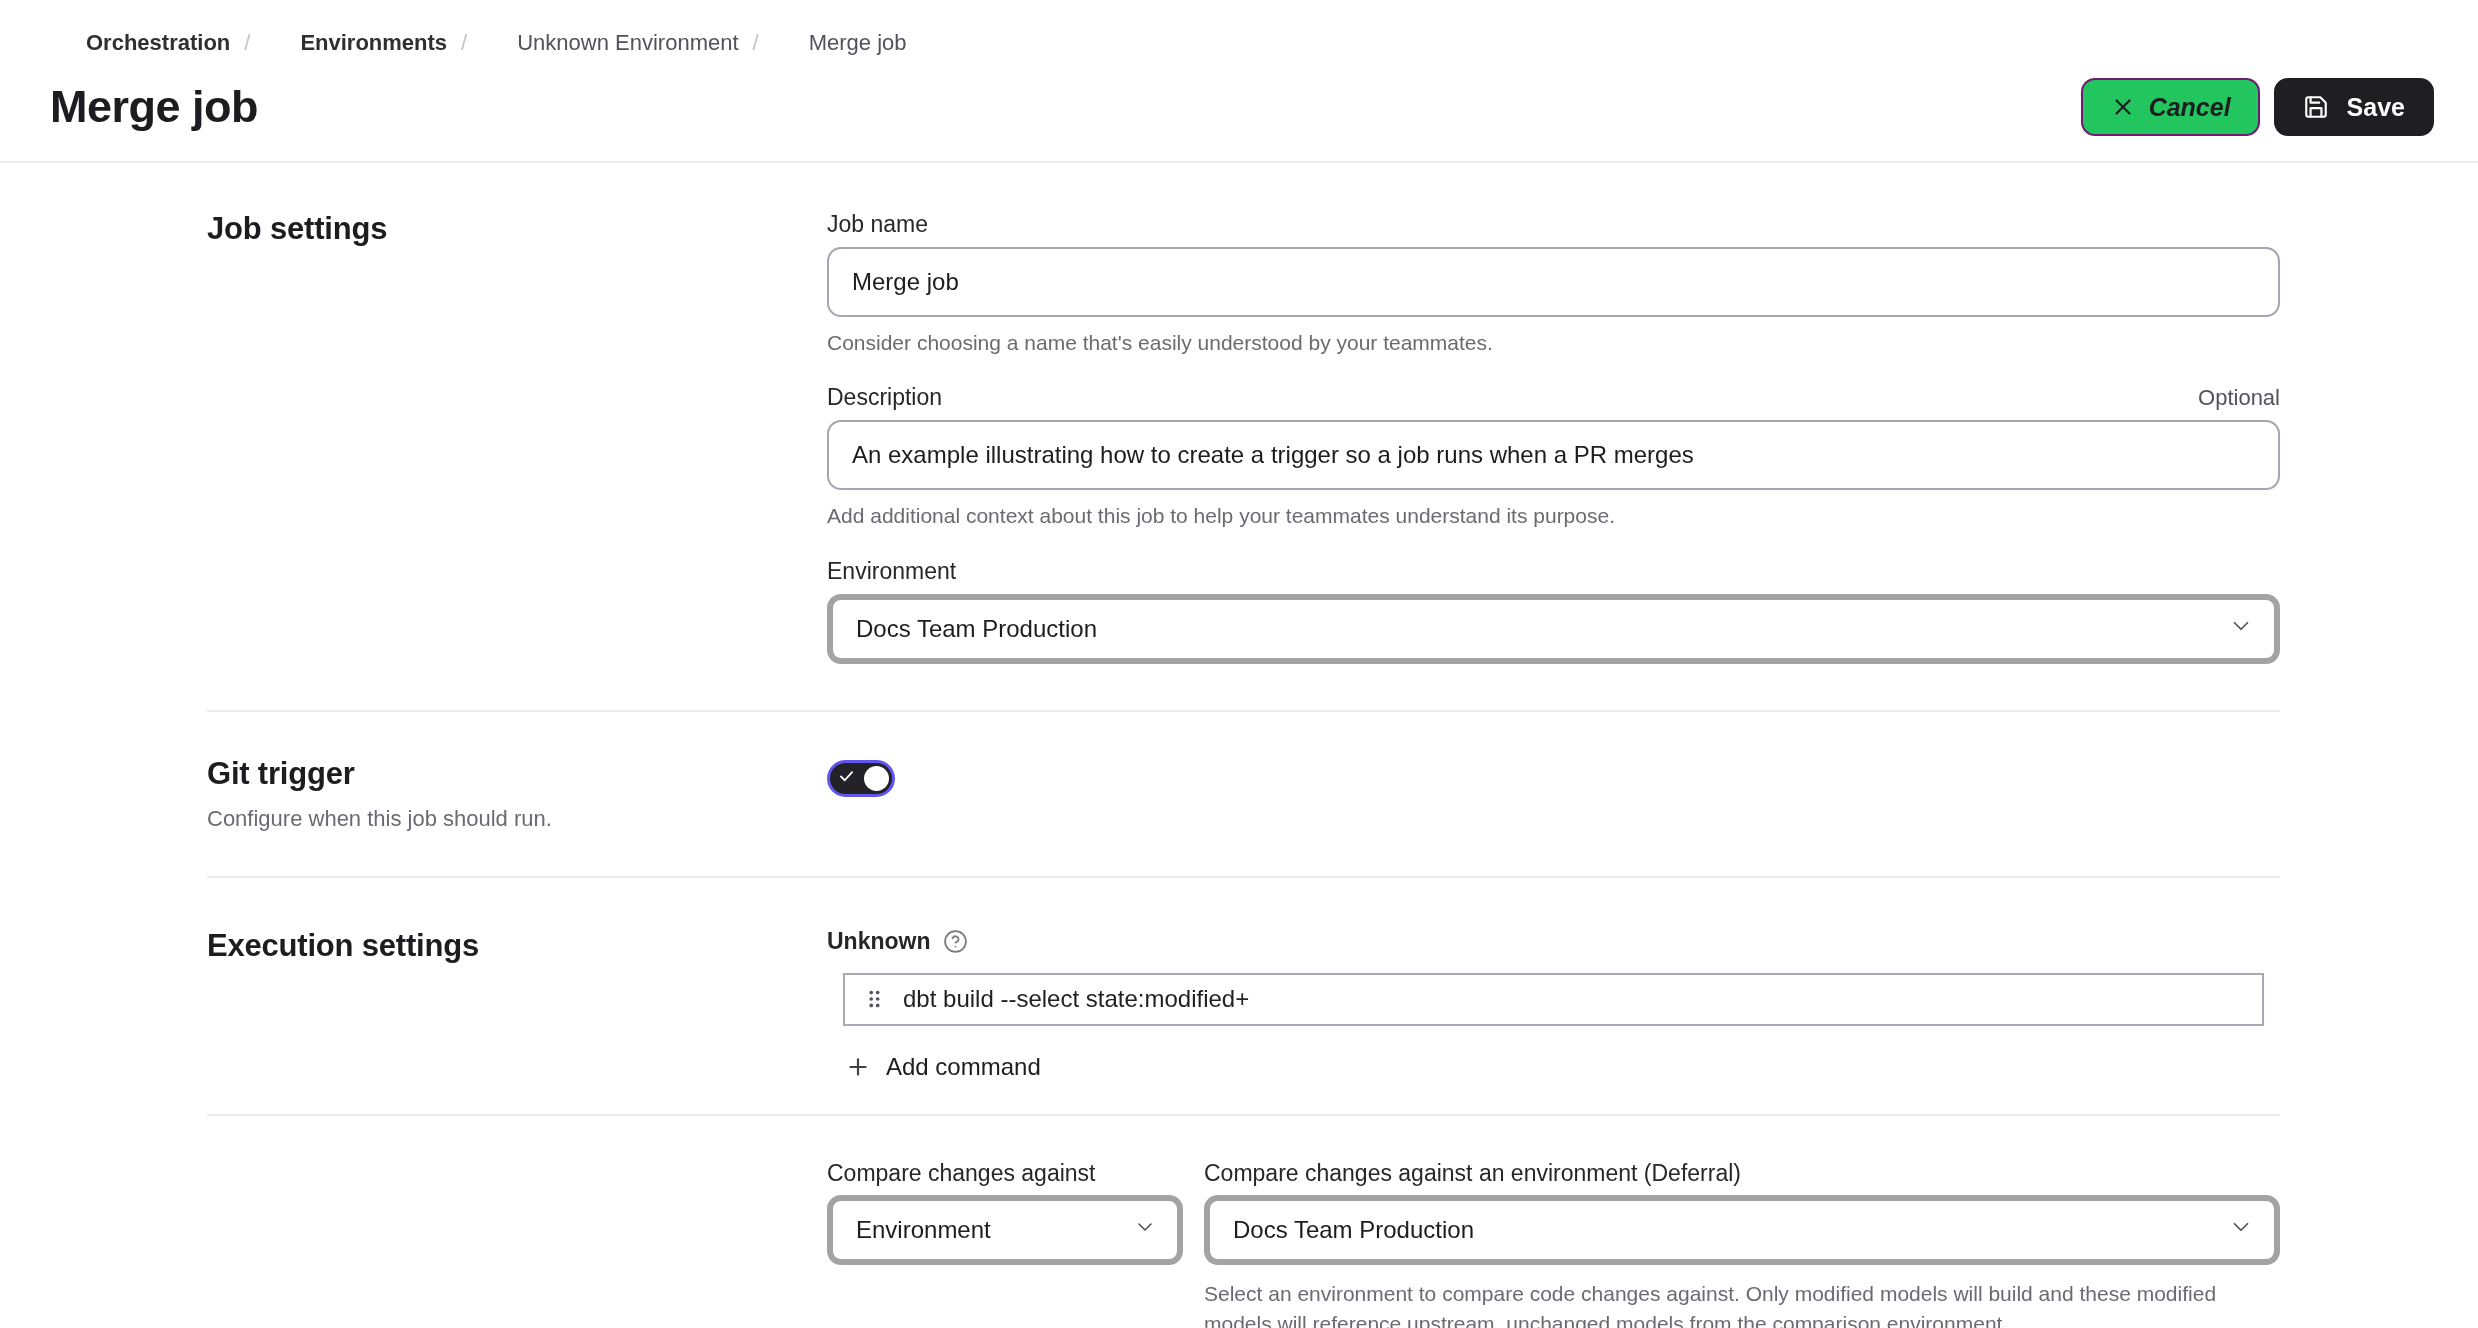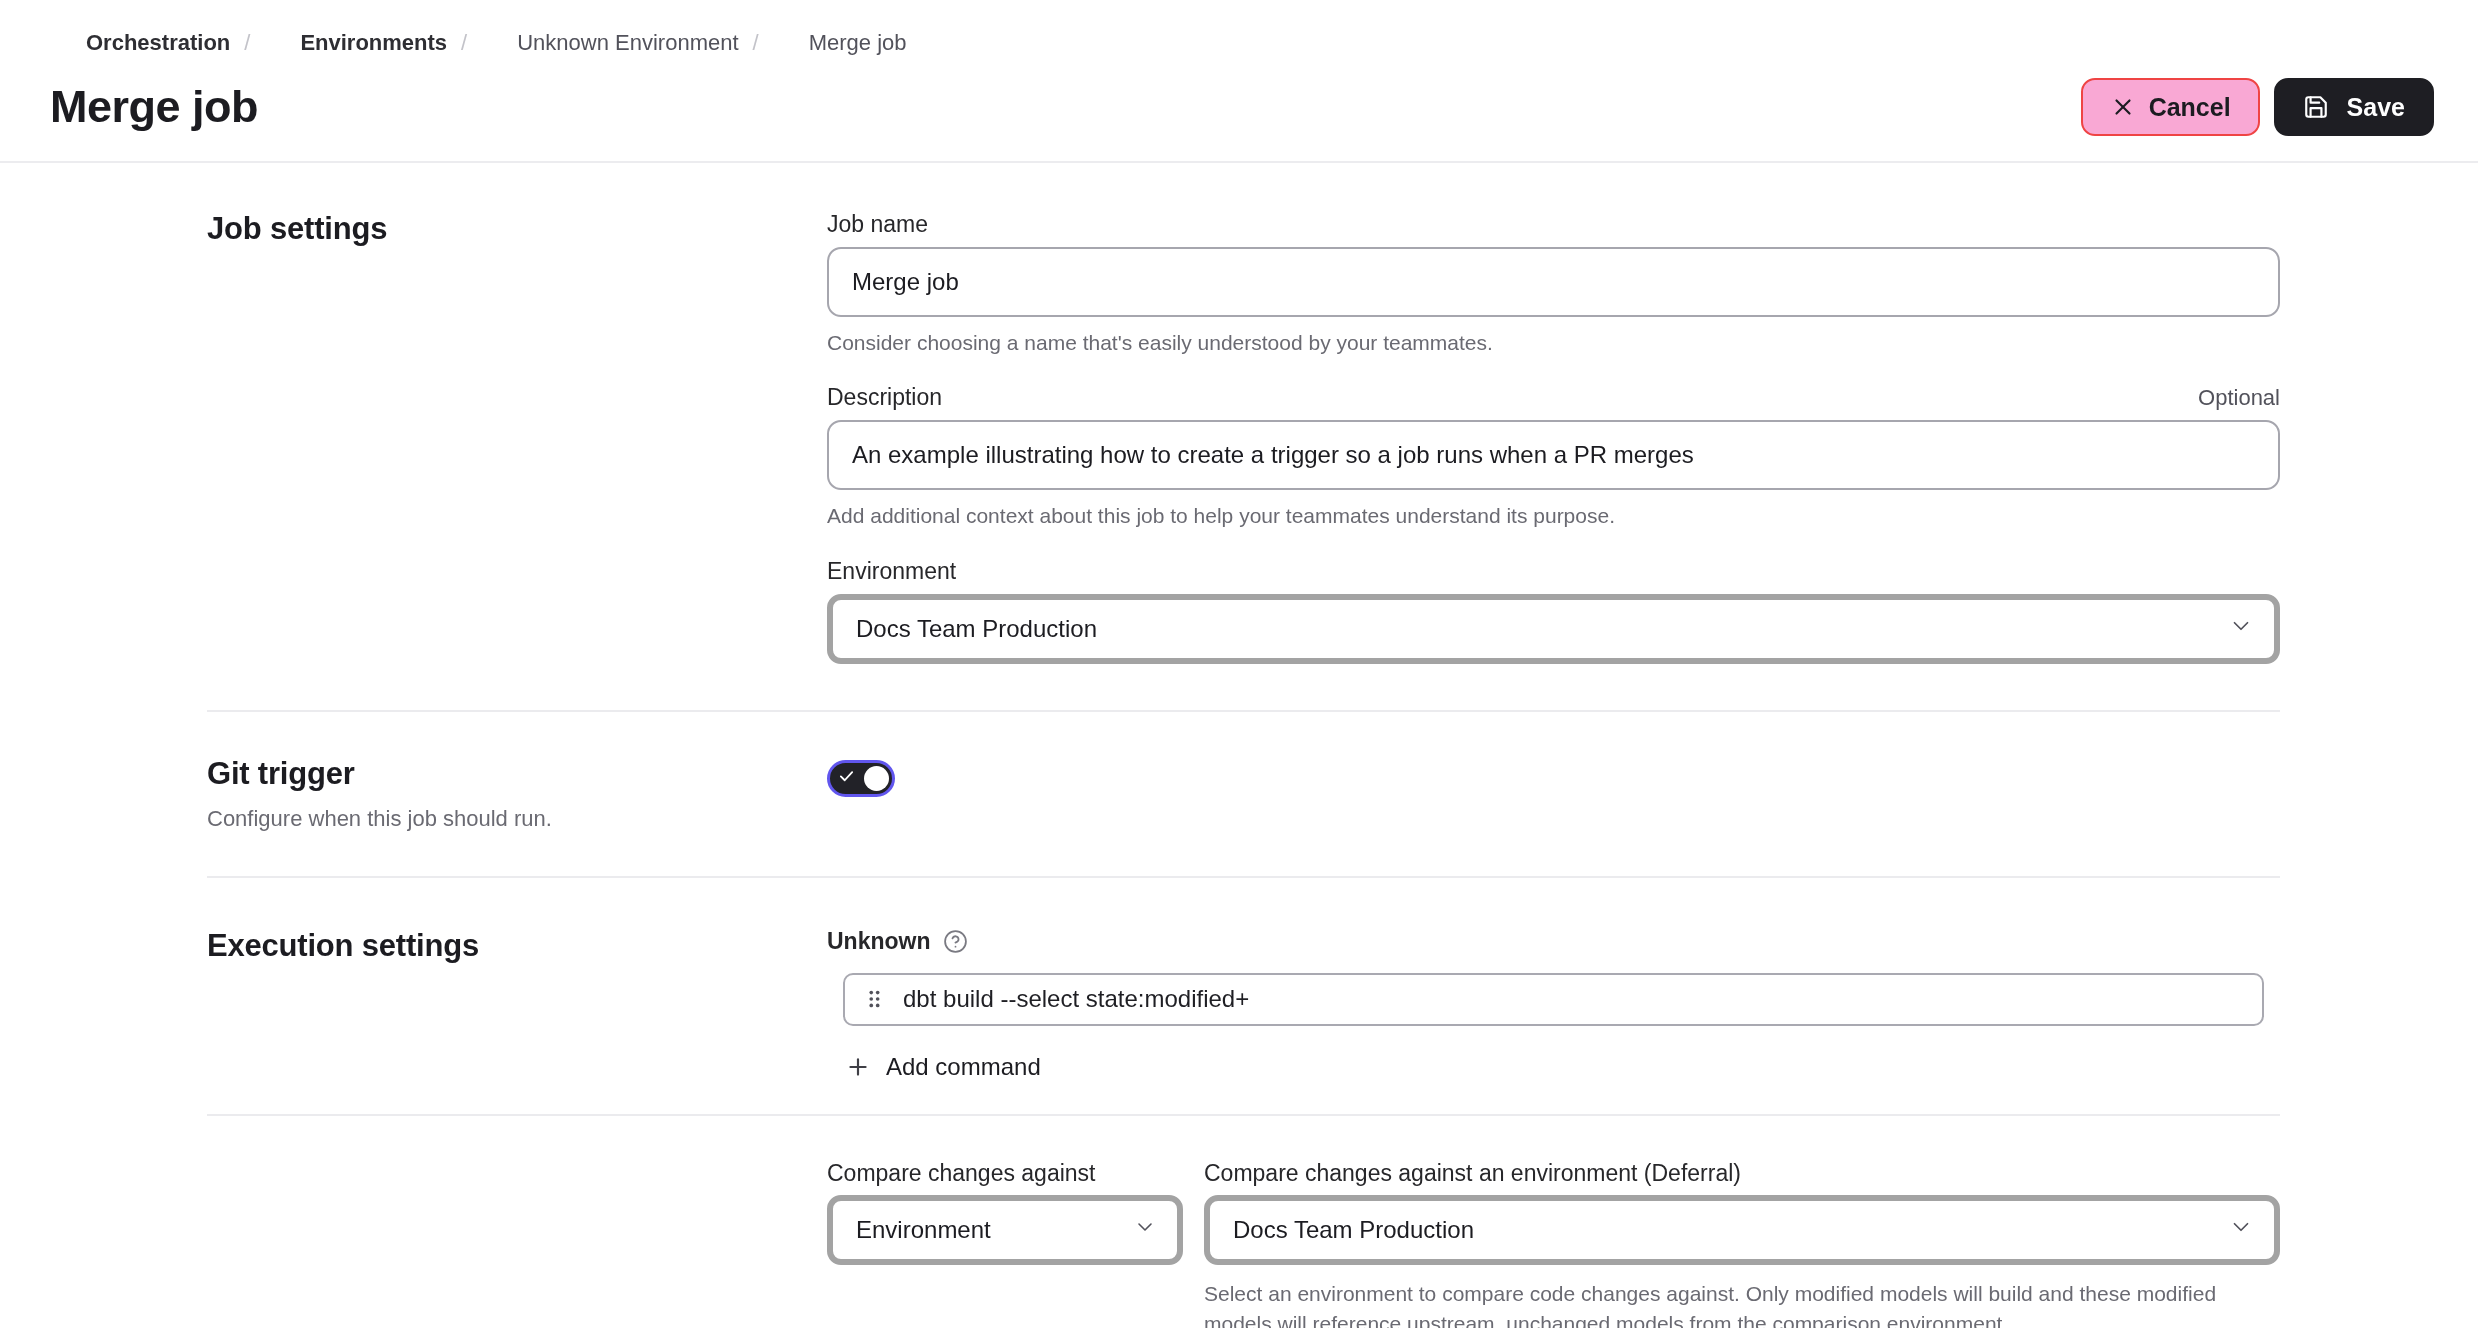--- a/index.html
+++ b/index.html
@@ -31,21 +31,21 @@
   }
   .page-title { font-size: 45px; font-weight: 700; letter-spacing: -0.5px; color: #1c1c21; }
   .header-actions { display: flex; gap: 14px; align-items: center; }
   .btn {
     display: inline-flex; align-items: center; gap: 13px;
     height: 58px; padding: 0 27px;
     border-radius: 14px; font-size: 25px; font-weight: 600;
     font-family: "Liberation Sans", sans-serif;
     cursor: pointer; line-height: 1;
   }
-  .btn-secondary { background: #f9a8d4; border: 2px solid #ef4444; color: #1c1c21; }
+  .btn-secondary { background: #22c55e; border: 2px solid #701a75; color: #1c1c21; font-style: italic; }
   .btn-primary  { background: #1e1e23; border: 2px solid #1e1e23; color: #ffffff; gap: 18px; }
   .btn svg { display: block; }
 
   
   .content { padding: 48px 198px 0 207px; }
   .row { display: flex; }
   .col-left  { width: 620px; flex: 0 0 620px; }
   .col-right { flex: 1; min-width: 0; }
   .section-heading { font-size: 31px; font-weight: 700; color: #1c1c21; letter-spacing: -0.2px; }
   .section-sub { margin-top: 14px; font-size: 22px; color: #6a6a72; }
@@ -89,21 +89,21 @@
   }
   .toggle .check { position: absolute; left: 8px; top: 50%; transform: translateY(-50%); }
   .toggle-label { font-size: 24px; font-weight: 500; color: #1c1c21; line-height: 1.3; }
   .toggle-desc { margin-top: 8px; font-size: 22px; color: #6a6a72; }
 
   
   .commands-label-row { display: flex; align-items: center; gap: 12px; margin-bottom: 18px; }
   .command-box {
     margin: 0 16px;
     height: 53px;
-    border: 2px solid #a9a9b1; border-radius: 10px;
+    border: 2px solid #a9a9b1; border-radius: 0;
     display: flex; align-items: center; gap: 18px;
     padding: 0 18px; background: #fff;
   }
   .command-text { font-size: 24px; color: #1f1f24; }
   .drag-handle { display: flex; align-items: center; cursor: grab; }
   .add-command {
     margin: 27px 0 0 18px;
     display: inline-flex; align-items: center; gap: 15px;
     background: none; border: none; cursor: pointer;
     font-size: 24px; font-weight: 500; color: #1c1c21;

